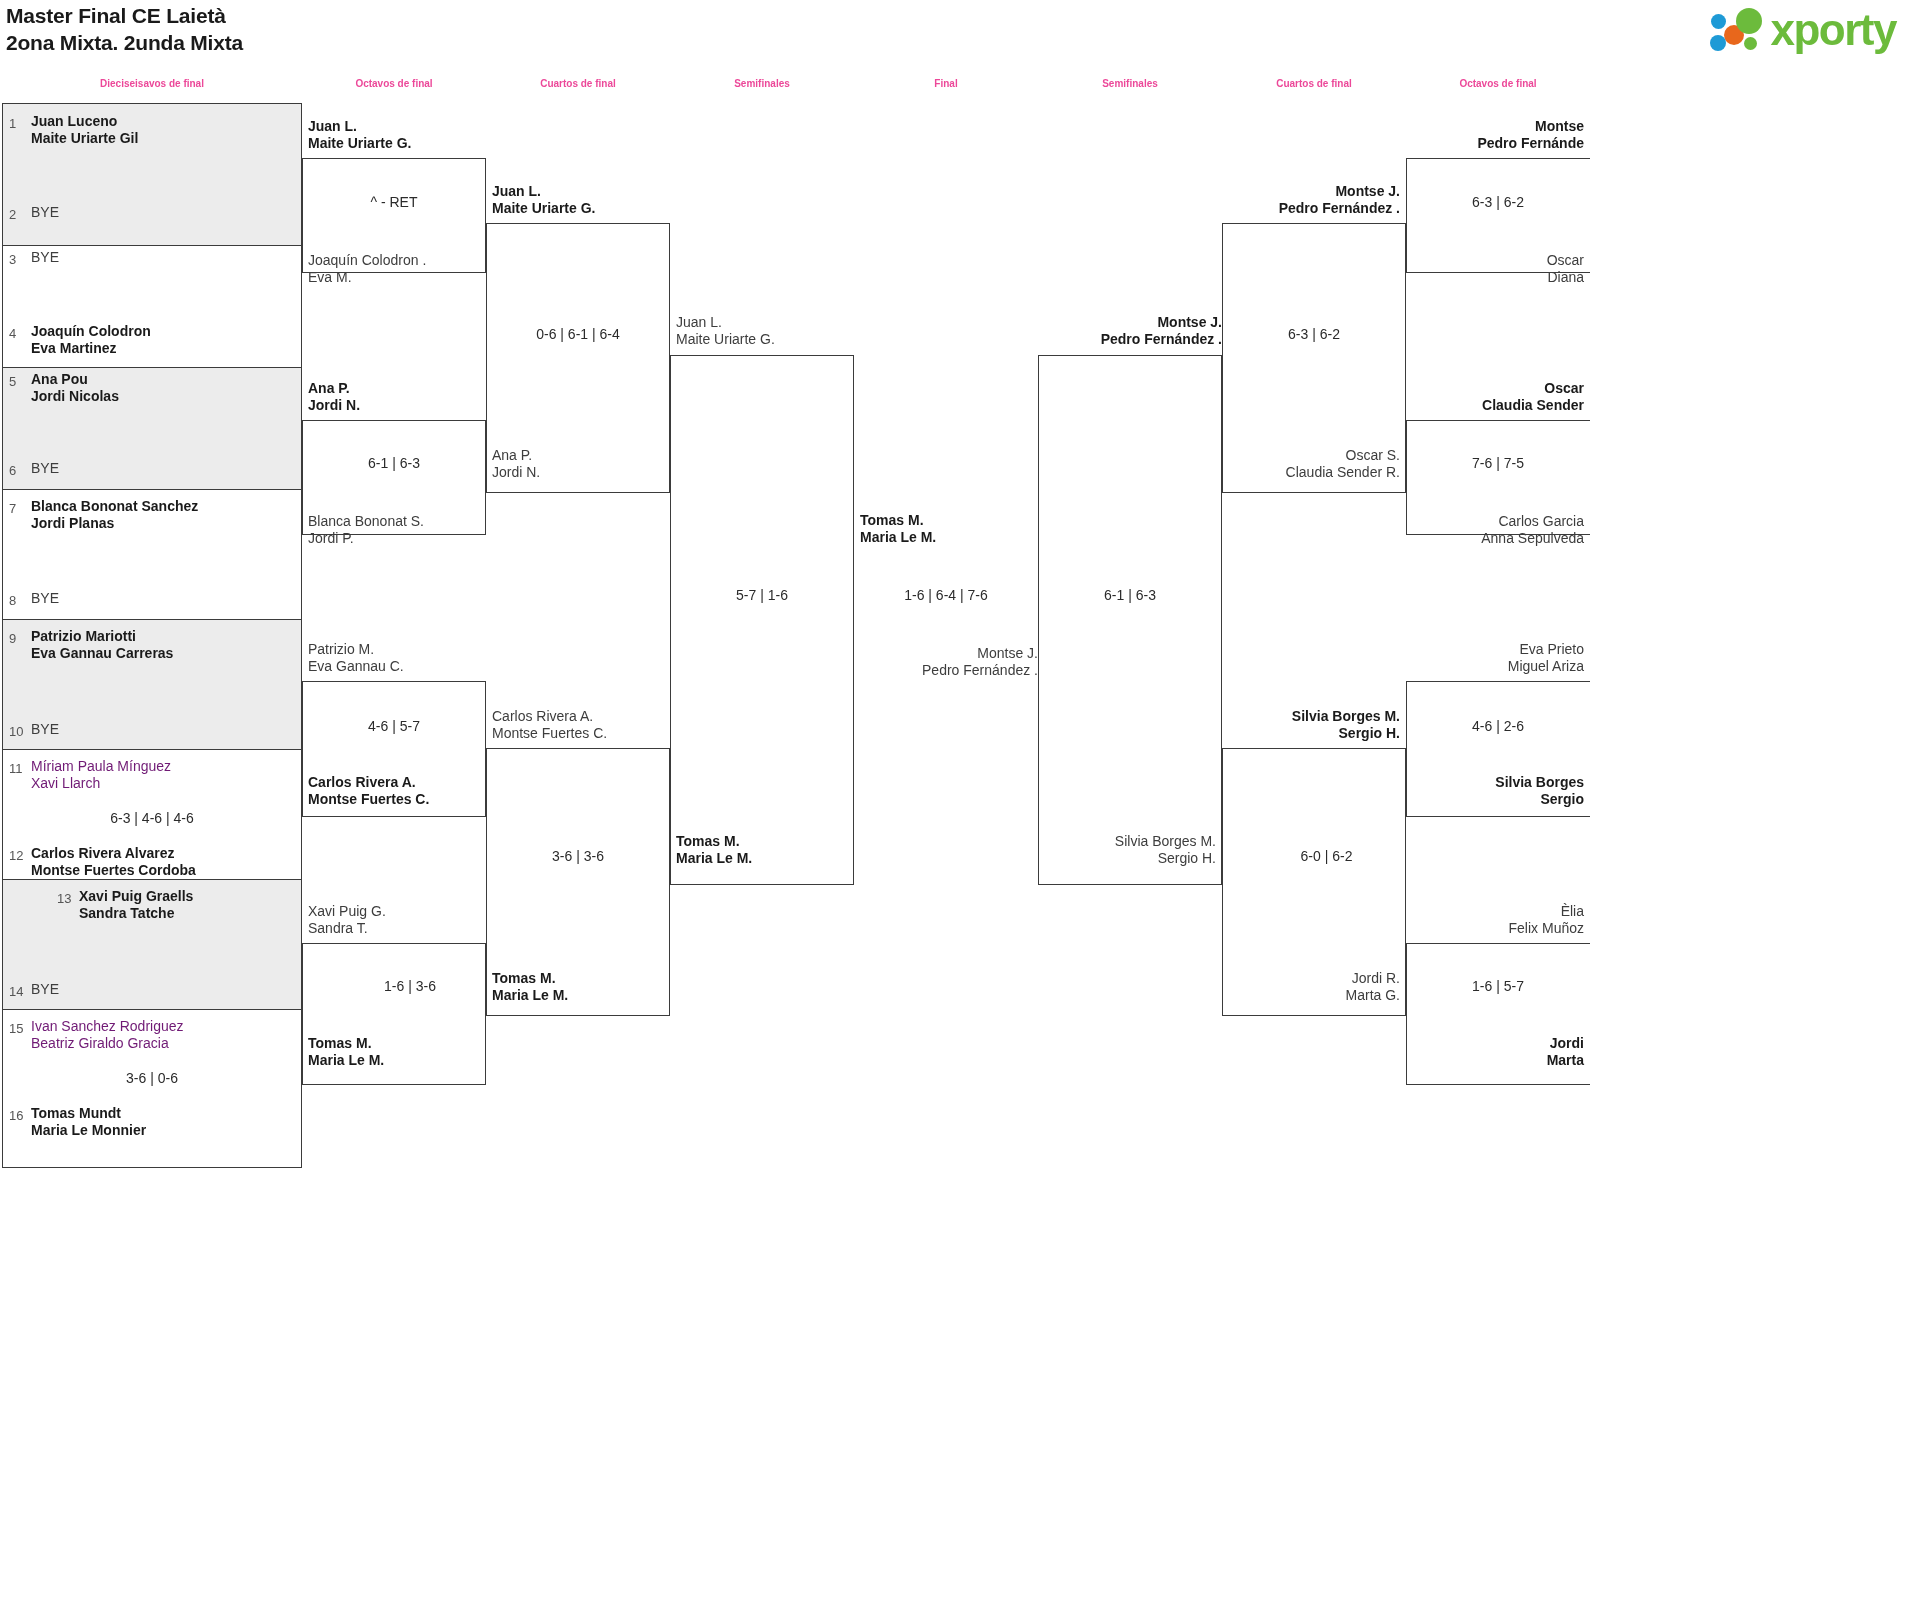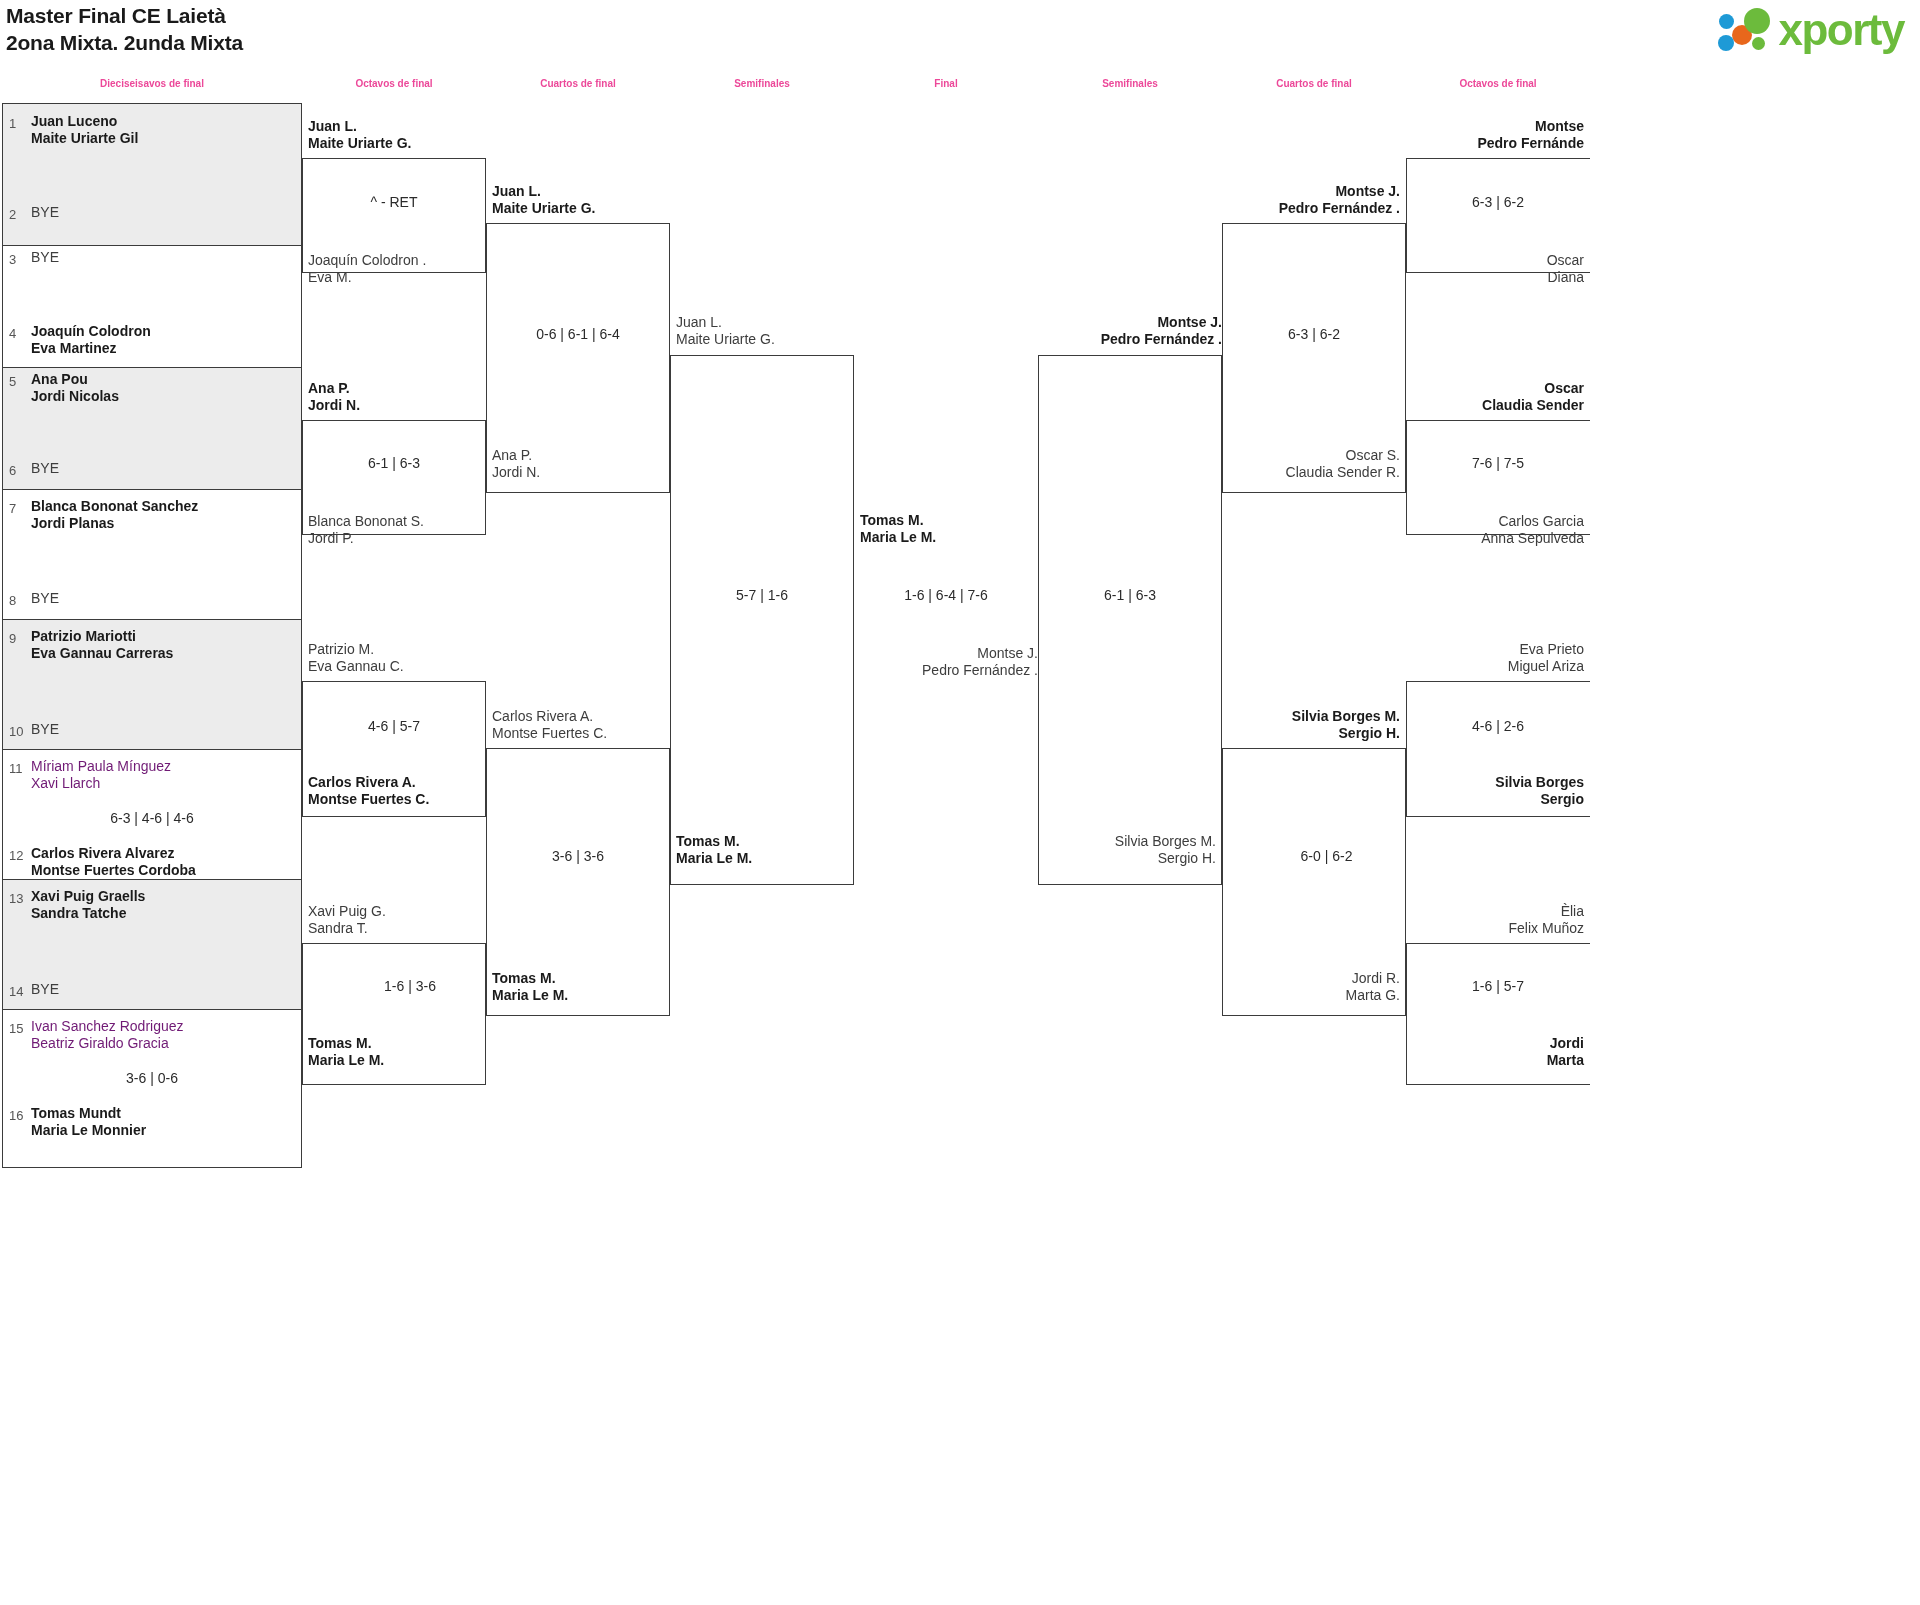--- a/index.html
+++ b/index.html
@@ -8,21 +8,21 @@
     background: #ffffff;
     font-family: "Liberation Sans", sans-serif;
     overflow: hidden;
   }
   .page { position: relative; width: 1920px; height: 1605px; background:#fff; }
 
   
   .title-block { position: absolute; left: 6px; top: 2px; }
   .title-line { font-size: 21px; font-weight: 700; color: #1a1a1a; line-height: 27px; letter-spacing: -0.2px; }
 
-  .logo { position:absolute; right: 16px; top: 6px; display:flex; align-items:center; height: 48px; }
+  .logo { position:absolute; right: 24px; top: 6px; display:flex; align-items:center; height: 48px; }
   .logo-dots { position:relative; width: 56px; height: 46px; margin-right: 4px; }
   .logo-dots i { position:absolute; display:block; border-radius: 50%; }
   .d1 { width: 15px; height: 15px; background:#1e9ad6; left: 0px;  top: 7px; }
   .d2 { width: 20px; height: 20px; background:#e8671c; left: 13px; top: 18px; }
   .d3 { width: 16px; height: 16px; background:#1e9ad6; left: -1px; top: 28px; }
   .d4 { width: 26px; height: 26px; background:#6cbb3c; left: 25px; top: 1px; }
   .d5 { width: 13px; height: 13px; background:#6cbb3c; left: 33px; top: 30px; }
   .logo-text { font-size: 44px; font-weight: 700; color:#6cbb3c; letter-spacing: -1.5px; line-height: 44px; }
 
   
@@ -176,21 +176,21 @@
     <div class="seed-row" style="top:95px;">
       <span class="seed-num">12</span>
       <span class="seed-names win">
         <span>Carlos Rivera Alvarez</span><br>
         <span>Montse Fuertes Cordoba</span>
       </span>
     </div>
   </div>
 
   <div class="seedbox alt" style="top:880px; height:130px;">
-    <div class="seed-row" style="top:8px;">
+    <div class="seed-row" style="top:8px;margin-left:48px;">
       <span class="seed-num">13</span>
       <span class="seed-names win">
         <span>Xavi Puig Graells</span><br>
         <span>Sandra Tatche</span>
       </span>
     </div>
     <div class="seed-row" style="top:101px;">
       <span class="seed-num">14</span>
       <span class="seed-bye">BYE</span>
     </div>

